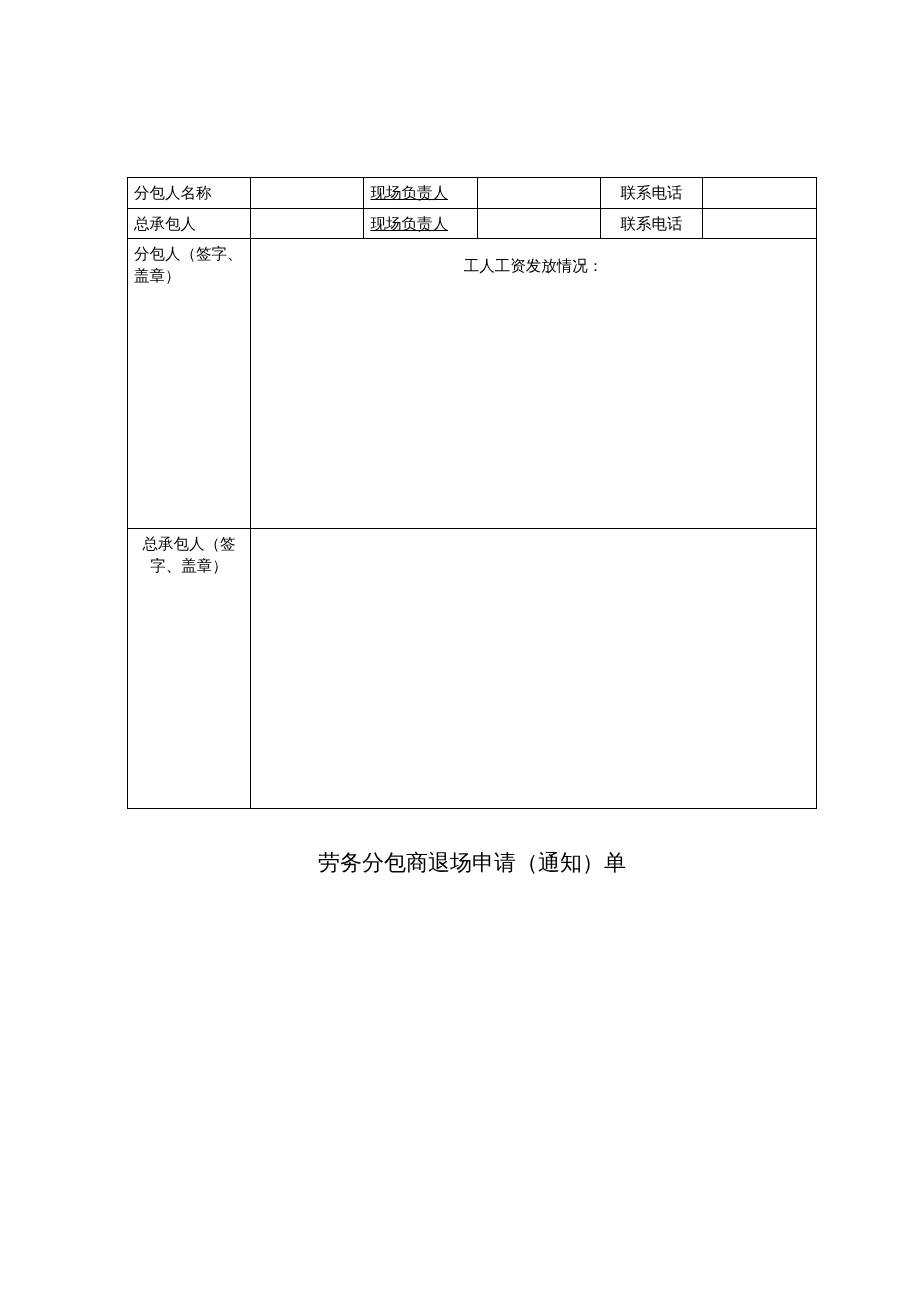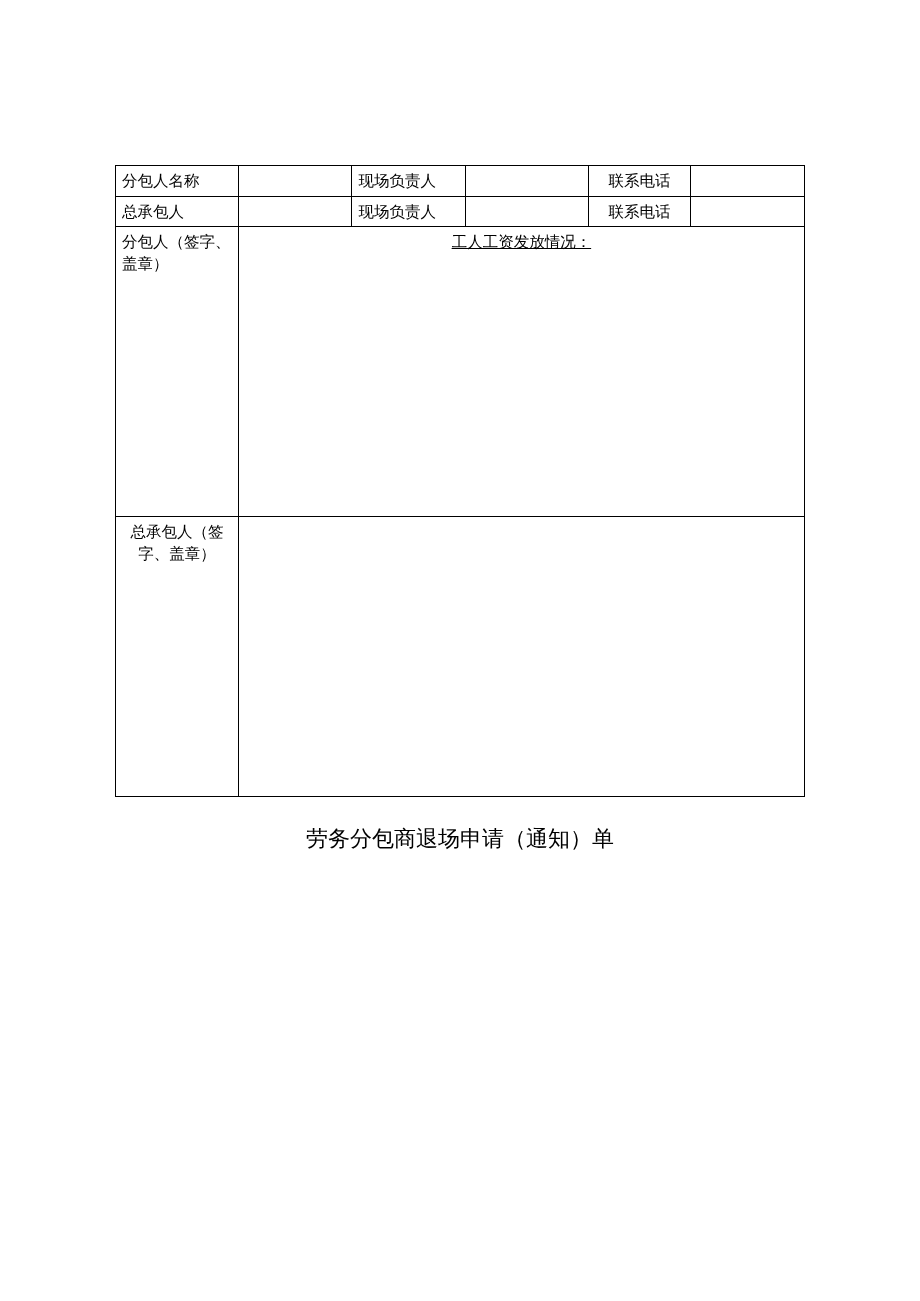--- a/index.html
+++ b/index.html
@@ -1,17 +1,17 @@
 <!DOCTYPE html>
 <html><head>
   <meta charset="utf-8">
   <style>
     * {
       margin: 0;
-      padding: 0;
+      padding: 12px;
       box-sizing: border-box;
     }
     body {
       font-family: "SimSun", "宋体", serif;
       background: #ffffff;
       width: 920px;
       padding: 165px 115px 60px 115px;
       font-size: 16px;
       color: #000000;
     }
@@ -32,20 +32,21 @@
       vertical-align: middle;
     }
     .label-col {
       width: 108px;
     }
     .value-col {
       width: 100px;
     }
     .label-col2 {
       width: 100px;
+      text-decoration: underline;
     }
     .value-col2 {
       width: 108px;
     }
     .label-col3 {
       width: 90px;
       text-align: center;
       margin-top: 10px;
     }
     .value-col3 {
@@ -58,21 +59,20 @@
     }
     .wage-label-cell {
       width: 108px;
       height: 290px;
       vertical-align: middle;
       padding: 4px 6px;
     }
     .wage-content-cell {
       text-align: center;
       padding-top: 8px;
-      text-decoration: underline;
     }
     .contractor-label-cell {
       width: 108px;
       height: 280px;
       vertical-align: middle;
       text-align: center;
       padding: 4px 6px;
     }
     .contractor-content-cell {
     }

